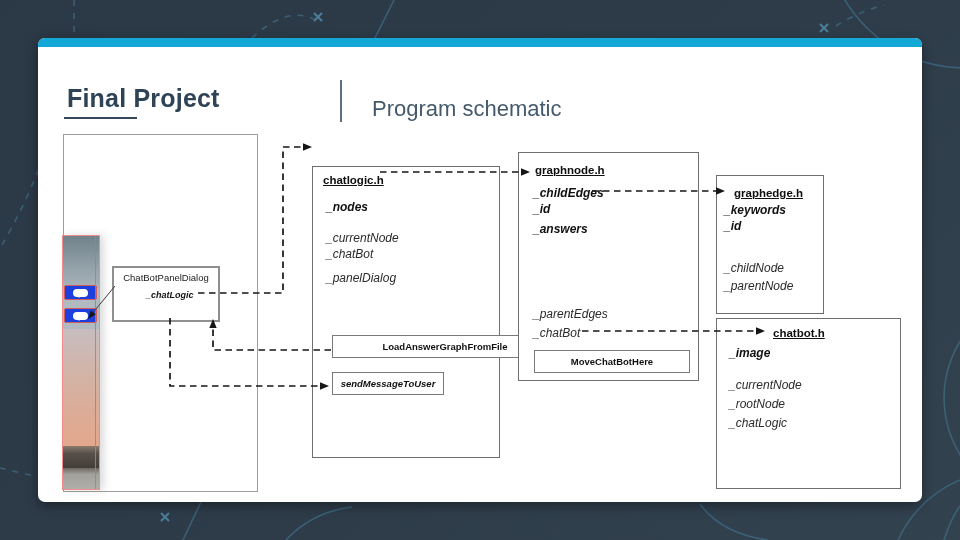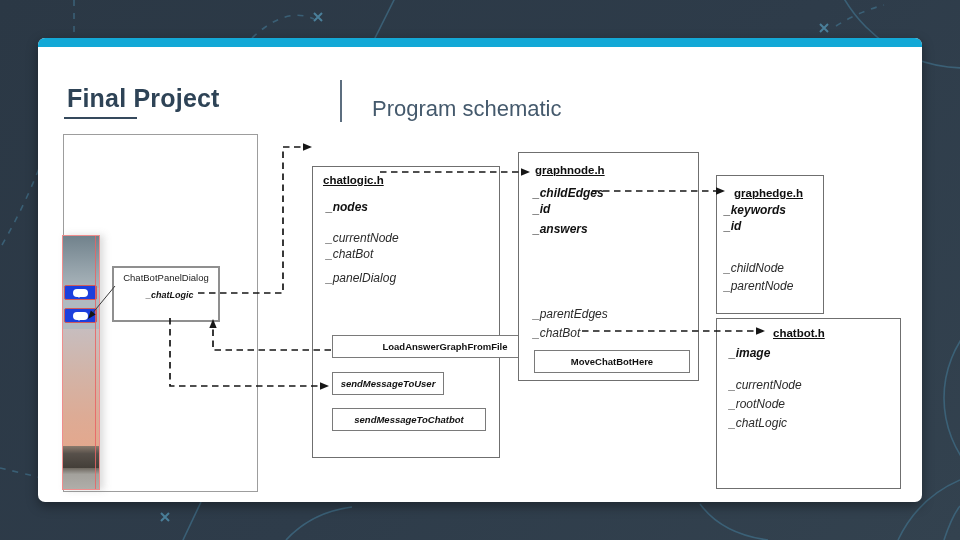--- a/index.html
+++ b/index.html
@@ -135,21 +135,20 @@
   </div>
 
   <div class="umlbox" style="left:312px;top:118px;width:186px;height:290px;margin-top:48px;">
     <div class="umltitle" style="left:10px;top:7px;">chatlogic.h</div>
     <div class="field b" style="left:13px;top:33px;">_nodes</div>
     <div class="field" style="left:13px;top:64px;">_currentNode</div>
     <div class="field" style="left:13px;top:80px;">_chatBot</div>
     <div class="field" style="left:13px;top:104px;">_panelDialog</div>
     <div class="method" style="left:19px;top:168px;width:152px;height:21px;padding-left:36px;">LoadAnswerGraphFromFile</div>
     <div class="method i" style="left:19px;top:205px;width:110px;height:21px;">sendMessageToUser</div>
-    <div class="method i" style="left:19px;top:241px;width:152px;height:21px;">sendMessageToChatbot</div>
   </div>
 
   <div class="umlbox" style="left:518px;top:152px;width:179px;height:227px;">
     <div class="umltitle" style="left:16px;top:11px;">graphnode.h</div>
     <div class="field b" style="left:14px;top:33px;">_childEdges</div>
     <div class="field b" style="left:14px;top:49px;">_id</div>
     <div class="field b" style="left:14px;top:69px;">_answers</div>
     <div class="field" style="left:14px;top:154px;">_parentEdges</div>
     <div class="field" style="left:14px;top:173px;">_chatBot</div>
     <div class="method" style="left:15px;top:197px;width:154px;height:21px;">MoveChatBotHere</div>

